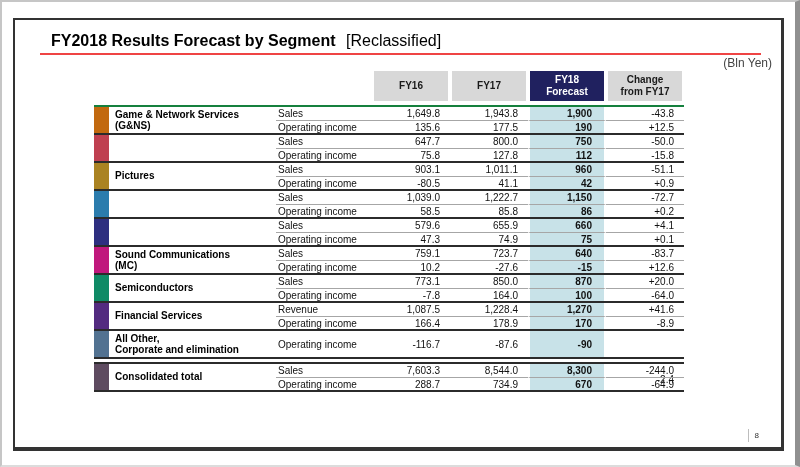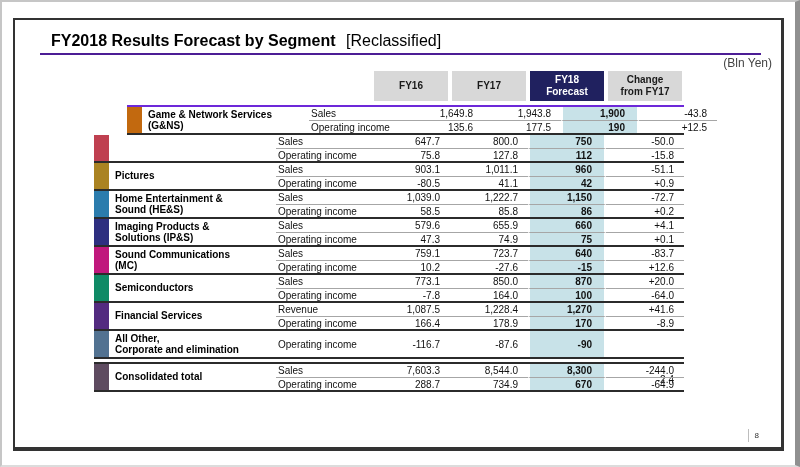--- a/index.html
+++ b/index.html
@@ -10,21 +10,21 @@
     border-bottom:2px solid #dcdcdc; border-right:5px solid #909090;
     overflow:hidden;
   }
   .frame {
     position:absolute; left:11px; top:16px; width:771px; height:433px;
     background:#fff; border:2px solid #333333;
     border-right-width:3px; border-bottom-width:4px;
   }
   .title-wrap {
     margin:12px 20px 0 25px; padding:0 0 3px 11px;
-    border-bottom:2px solid #4c1d95;
+    border-bottom:2px solid #ef4444;
     font-size:16px; color:#000; white-space:nowrap;
   }
   .title-main { font-weight:bold; }
   .title-note { font-weight:normal; margin-left:6px; }
   .unit-note {
     text-align:right; margin:3px 9px 0 0;
     font-size:12px; color:#444; height:10px; line-height:10px;
   }
   .tbl { margin:3px 0 0 79px; width:590px; }
   .header-row, .group {
@@ -34,21 +34,21 @@
   .header-row { height:30px; margin-bottom:4px; }
   .hcell {
     display:flex; align-items:center; justify-content:center;
     text-align:center; font-weight:bold; font-size:10px; line-height:12px;
     white-space:pre-line; background-clip:padding-box;
     border-left:2px solid transparent; border-right:2px solid transparent;
   }
   .hgray { background-color:var(--header-bg,#D8D8D8); color:#1a1a1a; }
   .hnavy { background-color:var(--header-navy,#20215F); color:#ffffff; }
   .group { border-bottom:2px solid #2b2b2b; }
-  #table-body .group:first-child { border-top:2px solid #6d28d9;margin-left:33px; }
+  #table-body .group:first-child { border-top:2px solid #15803d; }
   .group.total { border-top:2px solid #2b2b2b; }
   .group-divider { height:3px; }
   .bar { grid-column:1; }
   .seg-name {
     grid-column:2; display:flex; align-items:center;
     font-weight:bold; font-size:10px; line-height:11.5px;
     white-space:pre-line; padding-left:6px; color:#000;
   }
   .c { display:flex; align-items:center; font-size:10px; color:#111; }
   .metric { padding-left:2px; }
@@ -126,37 +126,33 @@
             <div class="c num fy18" style="grid-area: 1 / 6;">960</div>
             <div class="c num" style="grid-area: 1 / 7;">-51.1</div>
             <div class="c metric subline" style="grid-area: 2 / 3;">Operating income</div>
             <div class="c num subline" style="grid-area: 2 / 4;">-80.5</div>
             <div class="c num subline" style="grid-area: 2 / 5;">41.1</div>
             <div class="c num fy18 subline" style="grid-area: 2 / 6;">42</div>
             <div class="c num subline" style="grid-area: 2 / 7;">+0.9</div>
           </div>
           <div class="group" style="grid-auto-rows: 13px;">
             <div class="bar" style="background: rgb(43, 124, 173); grid-row: 1 / span 2;"></div>
-            <div class="seg-name" style="grid-area: 1 / 2 / span 2;">Home Entertainment &amp;
-Sound (HE&amp;S)</div>
             <div class="c metric" style="grid-area: 1 / 3;">Sales</div>
             <div class="c num" style="grid-area: 1 / 4;">1,039.0</div>
             <div class="c num" style="grid-area: 1 / 5;">1,222.7</div>
             <div class="c num fy18" style="grid-area: 1 / 6;">1,150</div>
             <div class="c num" style="grid-area: 1 / 7;">-72.7</div>
             <div class="c metric subline" style="grid-area: 2 / 3;">Operating income</div>
             <div class="c num subline" style="grid-area: 2 / 4;">58.5</div>
             <div class="c num subline" style="grid-area: 2 / 5;">85.8</div>
             <div class="c num fy18 subline" style="grid-area: 2 / 6;">86</div>
             <div class="c num subline" style="grid-area: 2 / 7;">+0.2</div>
           </div>
           <div class="group" style="grid-auto-rows: 13px;">
             <div class="bar" style="background: rgb(46, 47, 128); grid-row: 1 / span 2;"></div>
-            <div class="seg-name" style="grid-area: 1 / 2 / span 2;">Imaging Products &amp;
-Solutions (IP&amp;S)</div>
             <div class="c metric" style="grid-area: 1 / 3;">Sales</div>
             <div class="c num" style="grid-area: 1 / 4;">579.6</div>
             <div class="c num" style="grid-area: 1 / 5;">655.9</div>
             <div class="c num fy18" style="grid-area: 1 / 6;">660</div>
             <div class="c num" style="grid-area: 1 / 7;">+4.1</div>
             <div class="c metric subline" style="grid-area: 2 / 3;">Operating income</div>
             <div class="c num subline" style="grid-area: 2 / 4;">47.3</div>
             <div class="c num subline" style="grid-area: 2 / 5;">74.9</div>
             <div class="c num fy18 subline" style="grid-area: 2 / 6;">75</div>
             <div class="c num subline" style="grid-area: 2 / 7;">+0.1</div>

